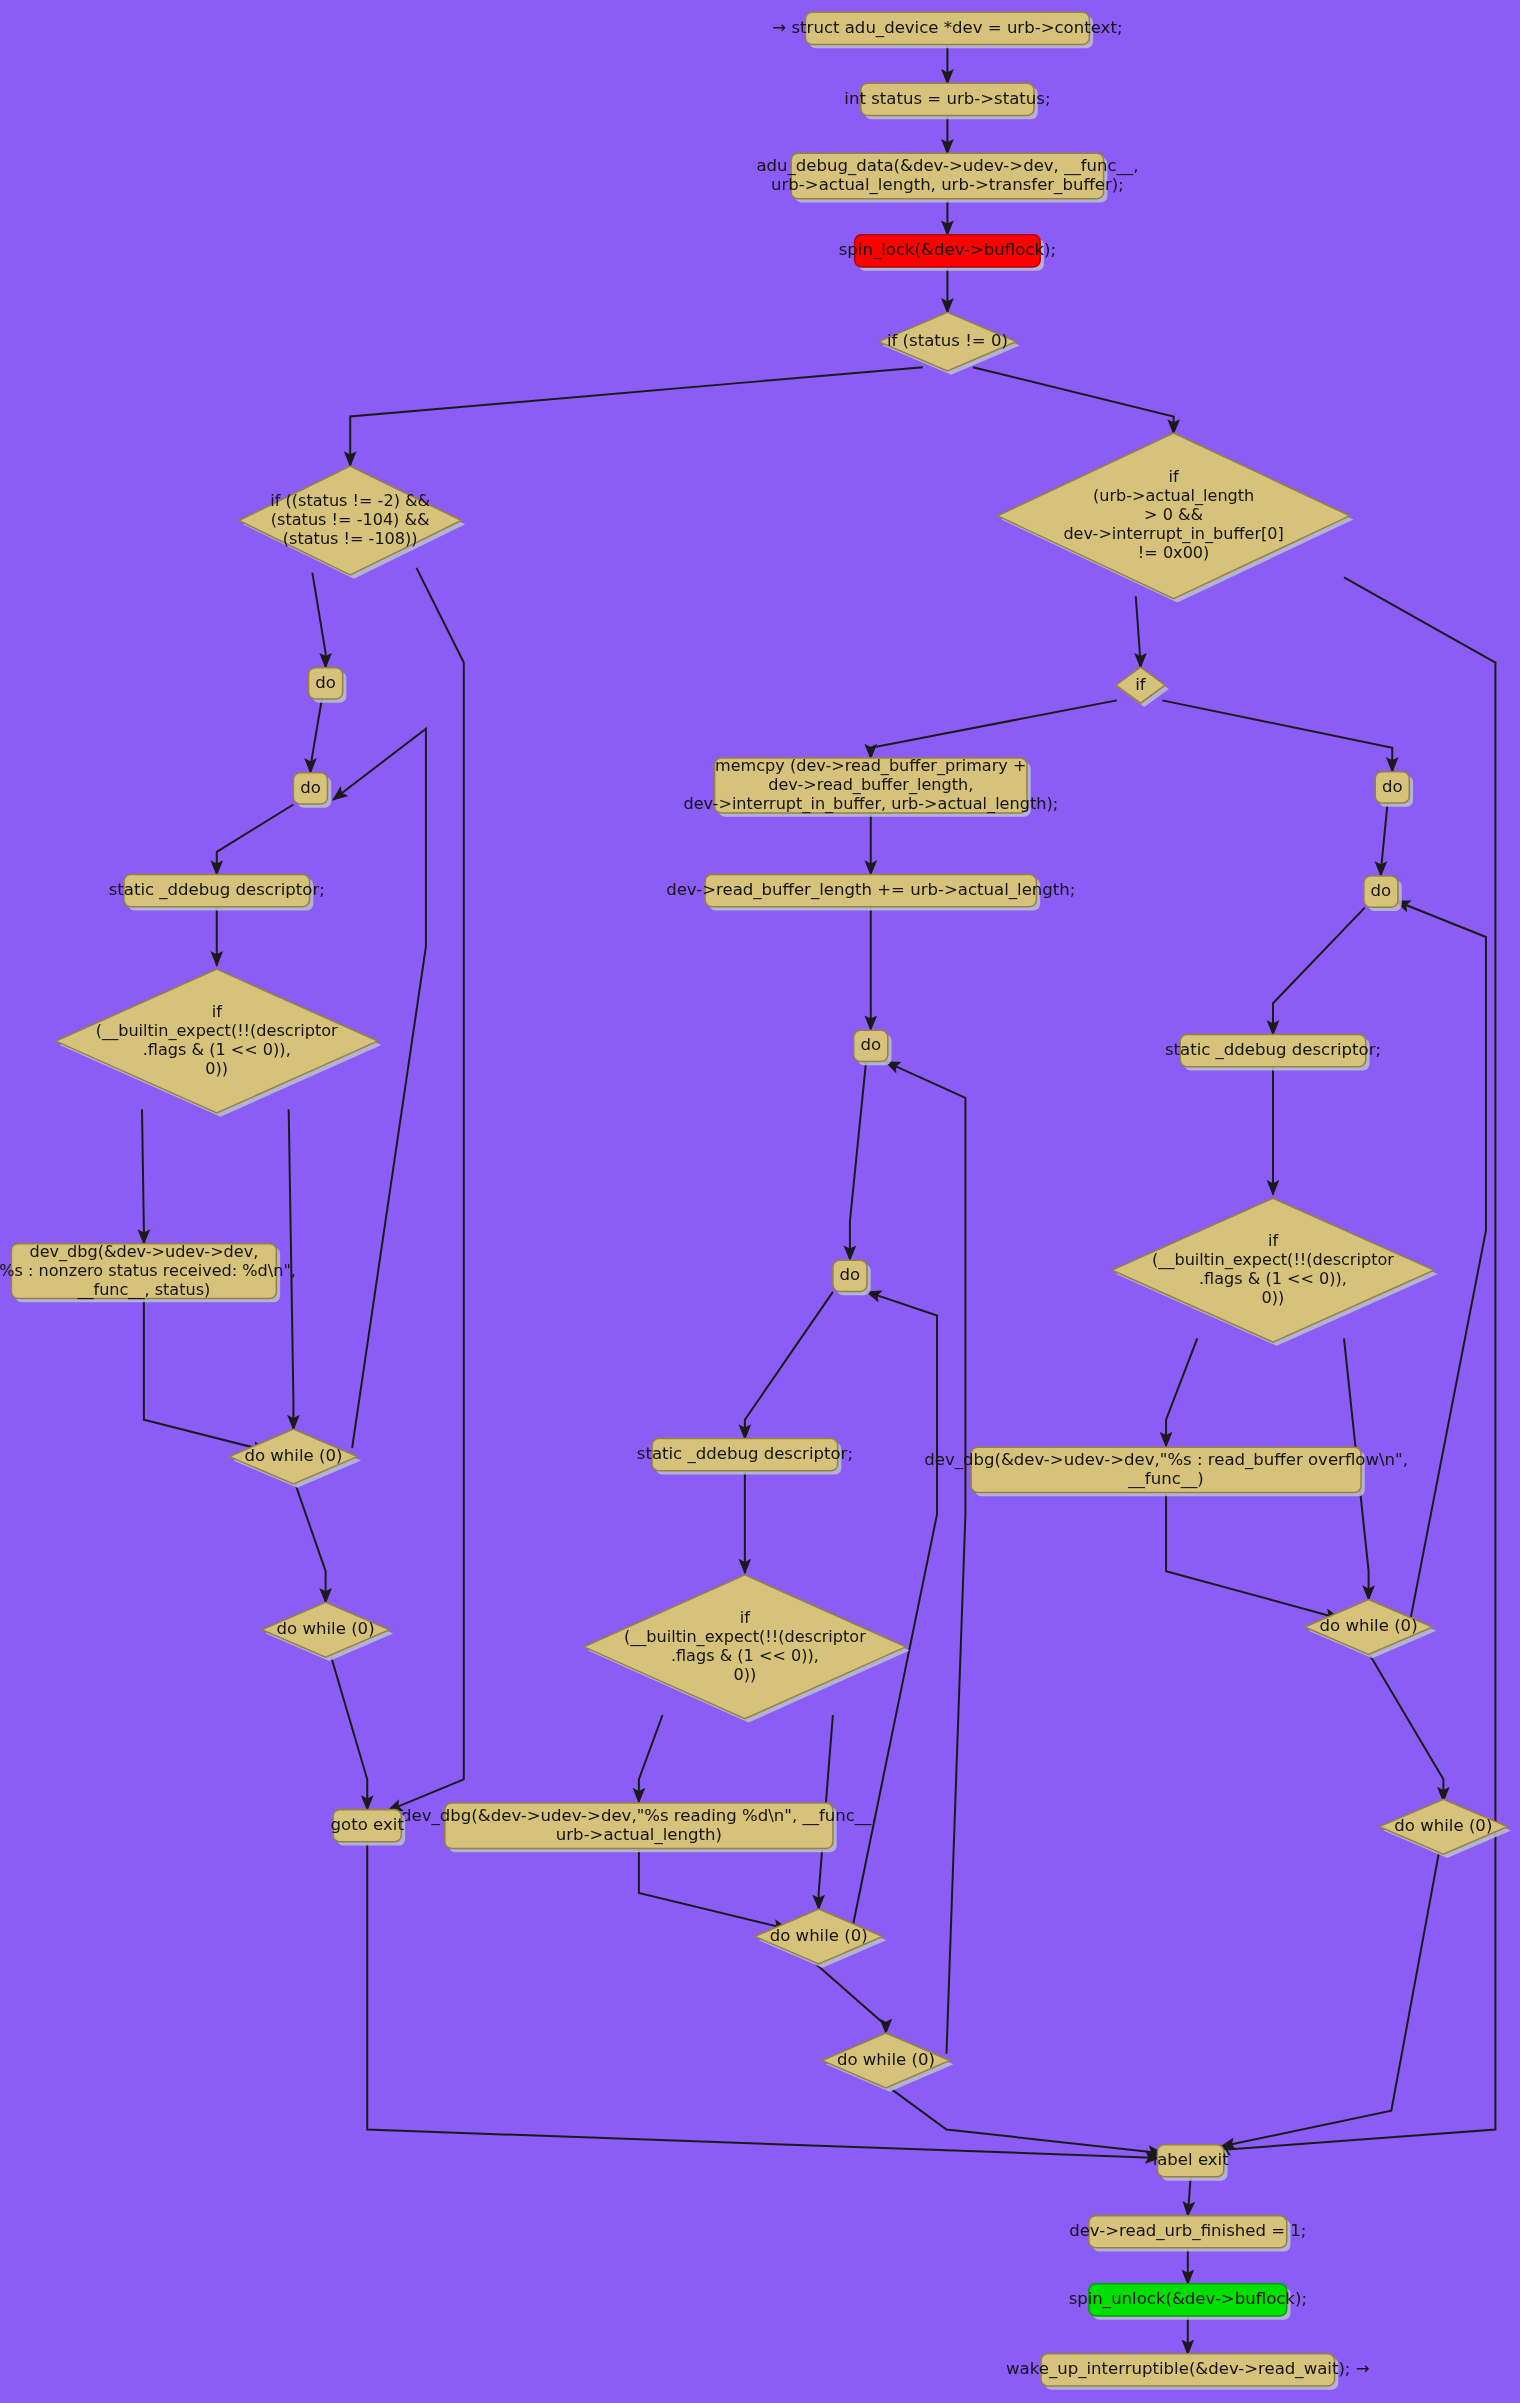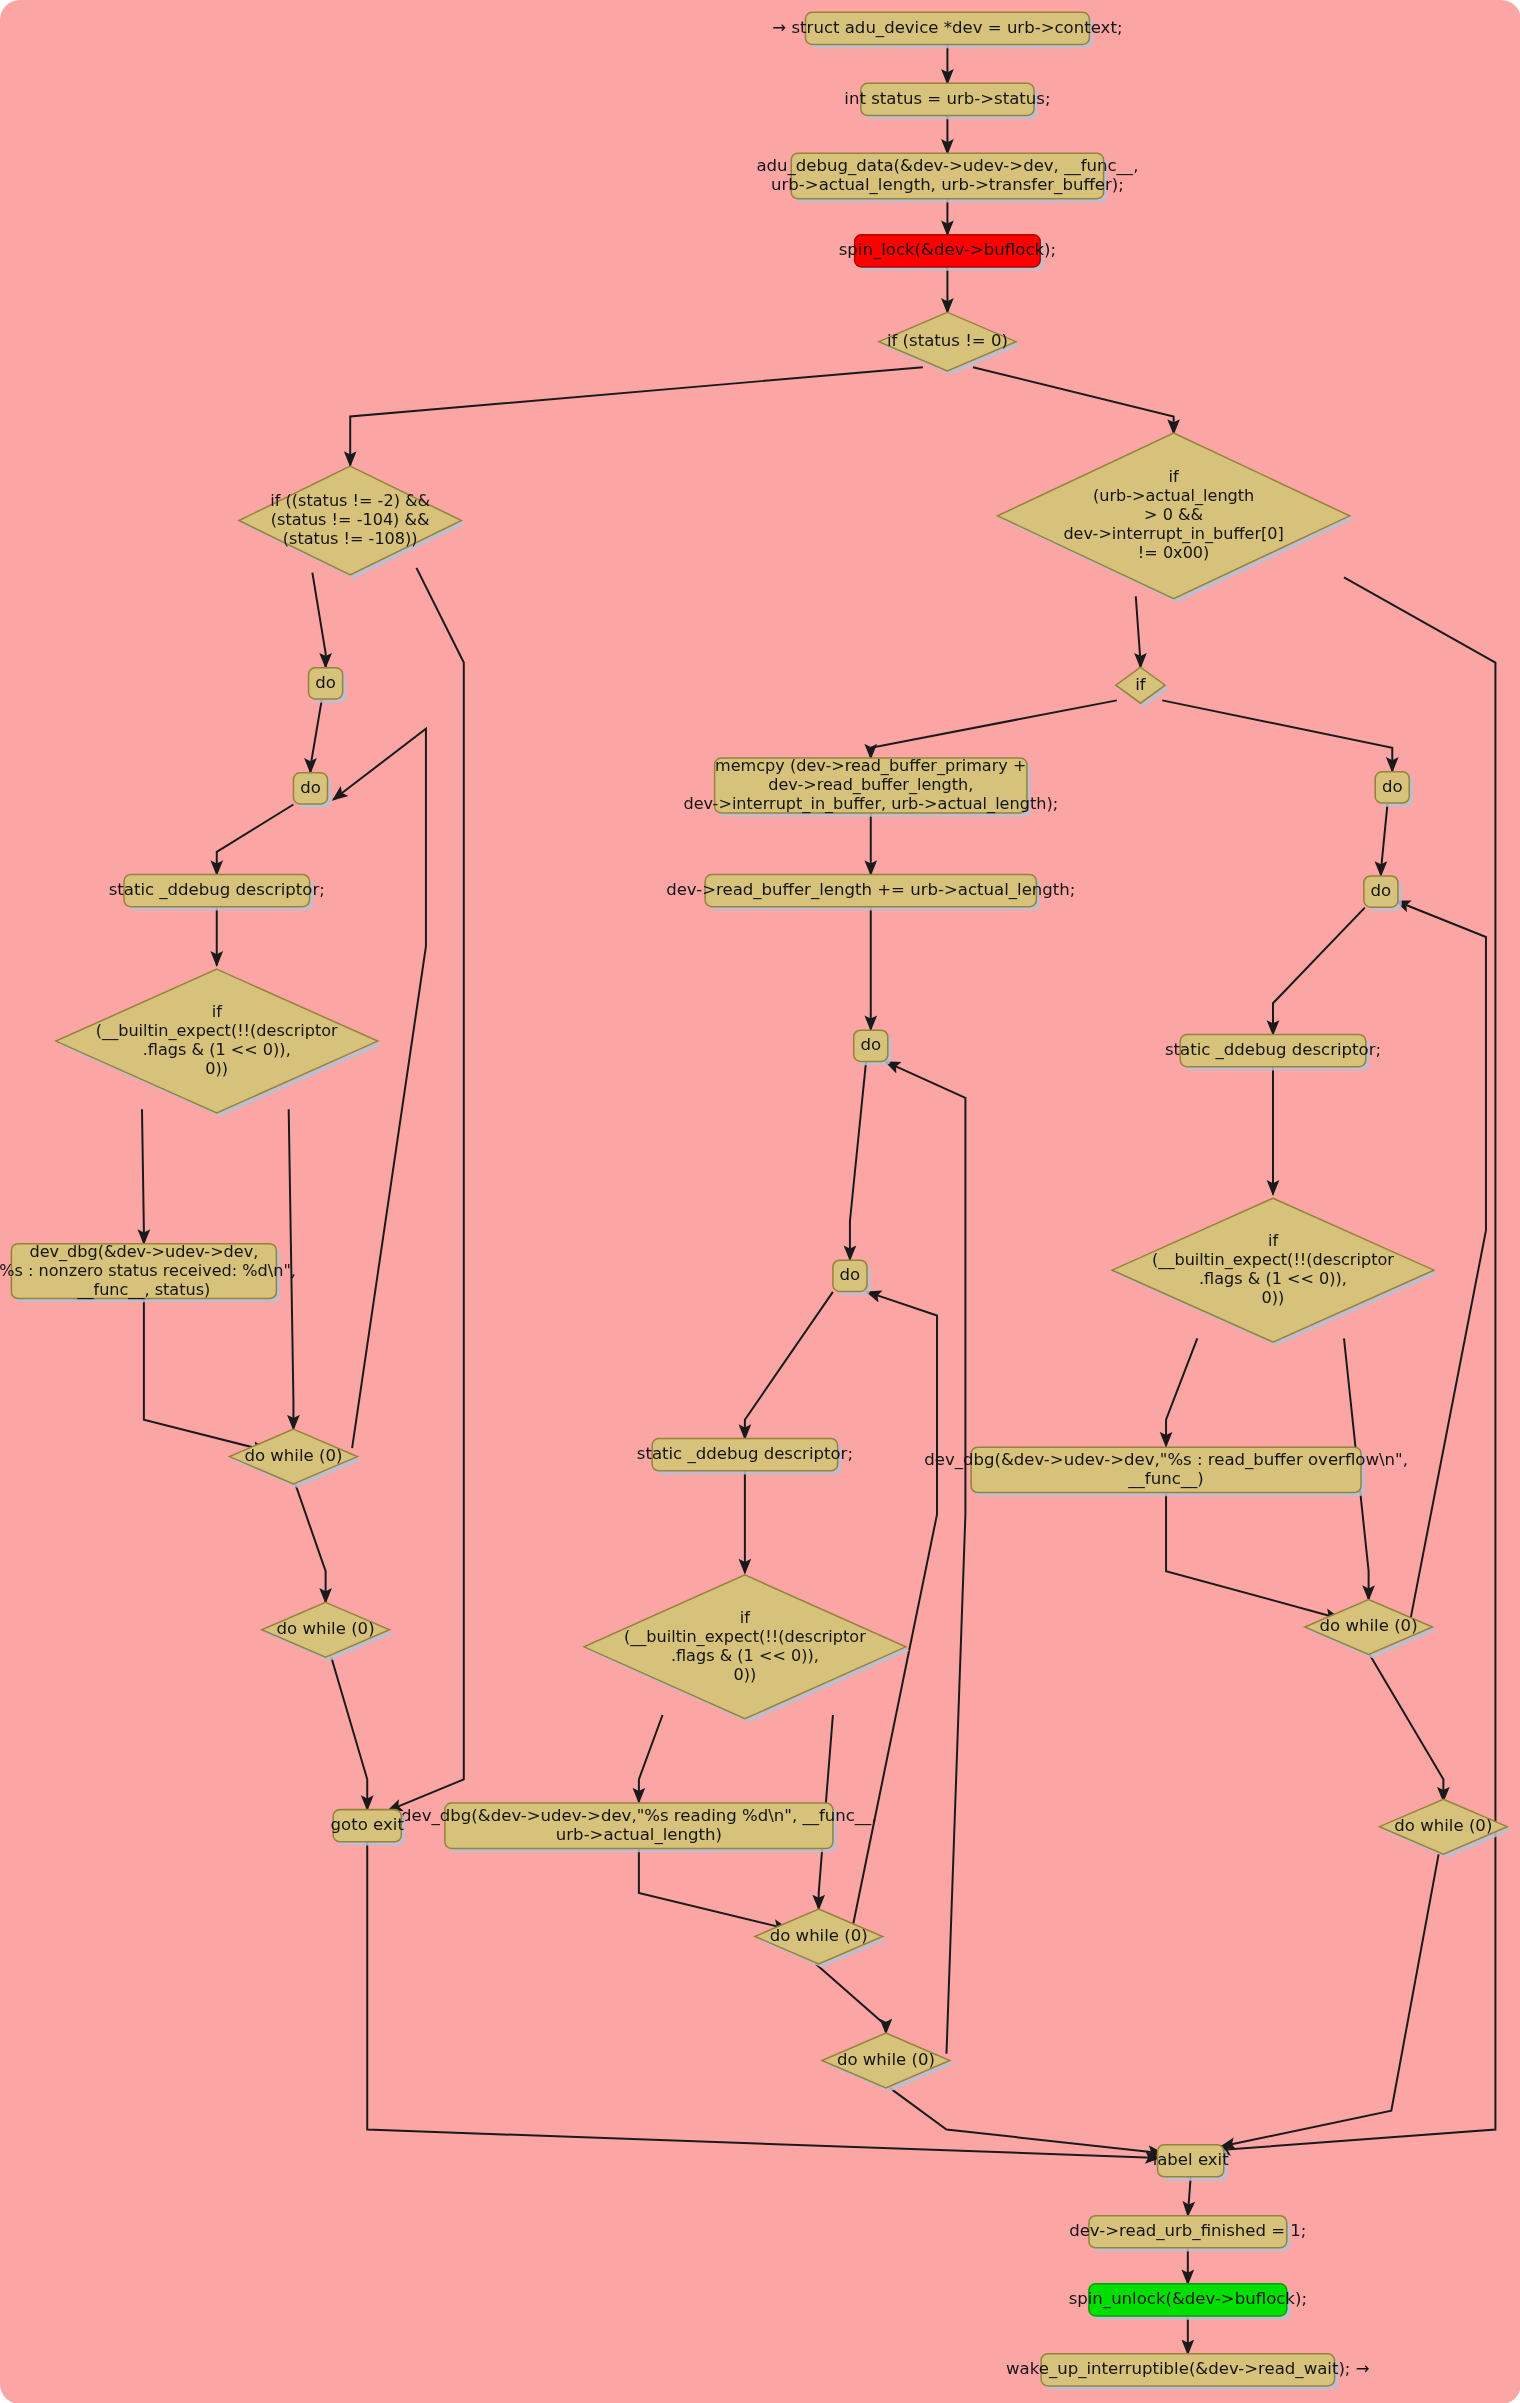--- a/index.html
+++ b/index.html
@@ -7,23 +7,22 @@
     padding: 0;
     background: #ffffff;
   }
   body {
     font-family: "DejaVu Sans", sans-serif;
   }
   #diagram-root {
     position: relative;
     width: 1521px;
     height: 2404px;
-    background: #fca5a5;
+    background: #8b5cf6;
     overflow: hidden;
-    border-radius: 20px;
   }
   svg.flow {
     display: block;
     width: 1521px;
     height: 2404px;
   }
   .edge {
     stroke: #1a1a1a;
     stroke-width: 2.1px;
     fill: none;

